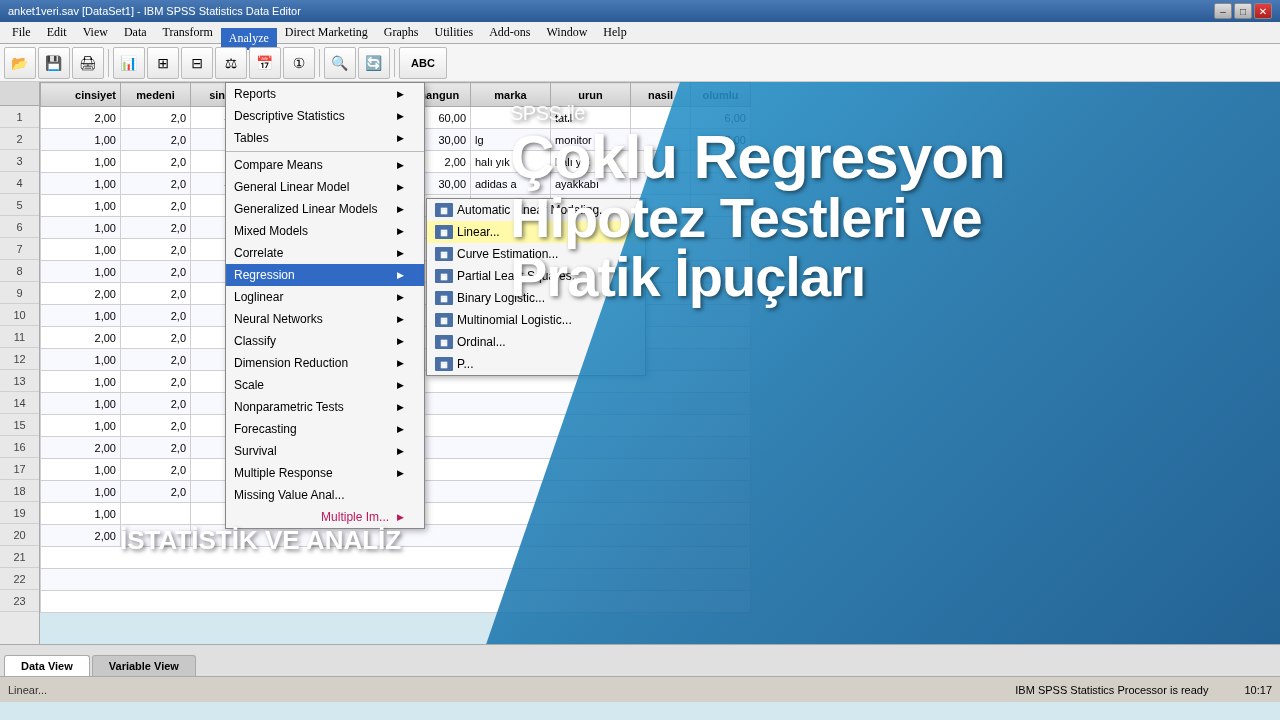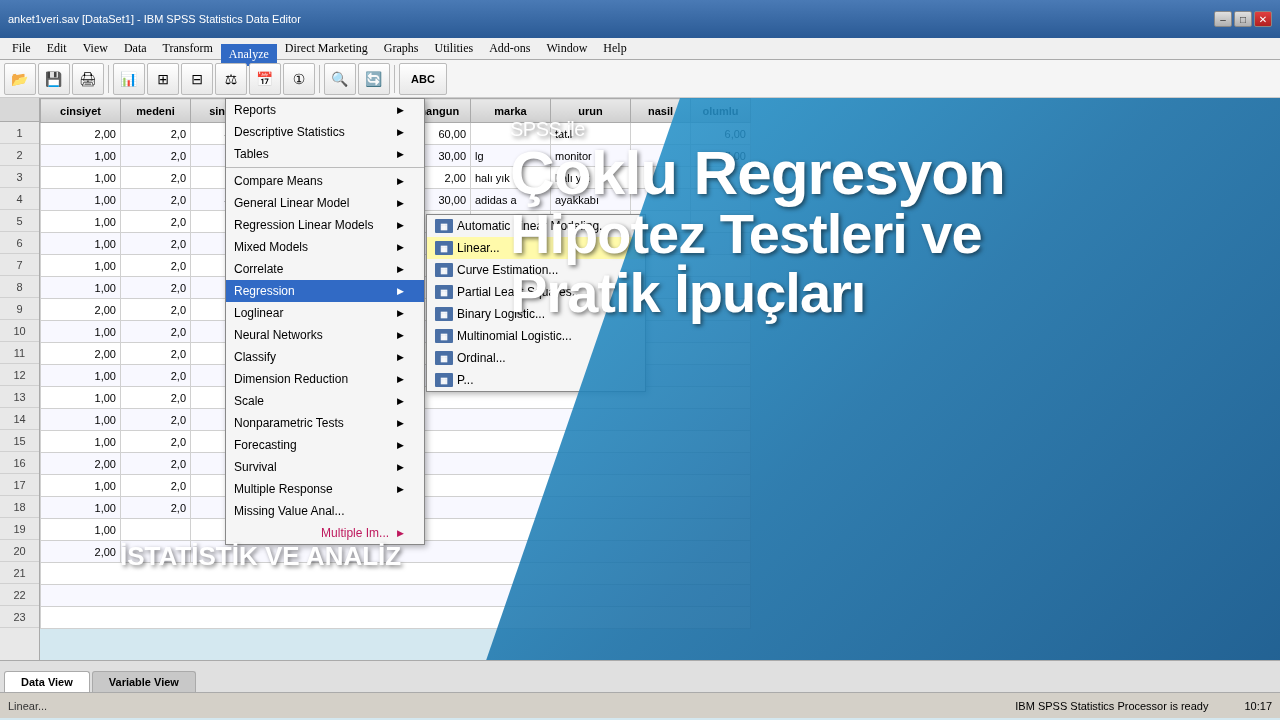--- a/index.html
+++ b/index.html
@@ -2,21 +2,21 @@
 <html><head>
   <meta charset="utf-8">
   <style>
     * { margin: 0; padding: 0; box-sizing: border-box; }
     body { width: 1280px; height: 720px; overflow: hidden; font-family: 'Segoe UI', Tahoma, Arial, sans-serif; font-size: 12px; background: #d4e8f0; }
 
     
     #title-bar {
       background: linear-gradient(to bottom, #4a7ab5, #2a5a95);
       color: white;
-      height: 38px;
+      height: 22px;
       display: flex;
       align-items: center;
       padding: 0 8px;
       font-size: 11px;
       justify-content: space-between;
     }
     #title-bar-controls { display: flex; gap: 2px; }
     .title-btn {
       width: 18px; height: 16px;
       background: linear-gradient(to bottom, #e0e0e0, #b0b0b0);
@@ -331,21 +331,21 @@
       <div class="row-num-cell">20</div>
       <div class="row-num-cell">21</div>
       <div class="row-num-cell">22</div>
       <div class="row-num-cell">23</div>
     </div>
 
     <div id="data-grid" style="overflow:hidden;">
       <table class="spss-table">
         <thead>
           <tr>
-            <th style="width:80px;">cinsiyet</th>
+            <th style="width:80px;text-align:right;">cinsiyet</th>
             <th style="width:70px;">medeni</th>
             <th style="width:60px;">sinif</th>
             <th style="width:60px;">gelir</th>
             <th style="width:70px;">paylasim</th>
             <th style="width:90px;">nezamangun</th>
             <th style="width:80px;">marka</th>
             <th style="width:80px;">urun</th>
             <th style="width:60px;">nasil</th>
             <th style="width:60px;">olumlu</th>
           </tr>
@@ -517,21 +517,21 @@
       <div class="dropdown-sep"></div>
       <div class="dropdown-item">
         <span>Compare Means</span>
         <span class="dropdown-arrow">▶</span>
       </div>
       <div class="dropdown-item">
         <span>General Linear Model</span>
         <span class="dropdown-arrow">▶</span>
       </div>
       <div class="dropdown-item">
-        <span>Regression Linear Models</span>
+        <span>Generalized Linear Models</span>
         <span class="dropdown-arrow">▶</span>
       </div>
       <div class="dropdown-item">
         <span>Mixed Models</span>
         <span class="dropdown-arrow">▶</span>
       </div>
       <div class="dropdown-item">
         <span>Correlate</span>
         <span class="dropdown-arrow">▶</span>
       </div>

